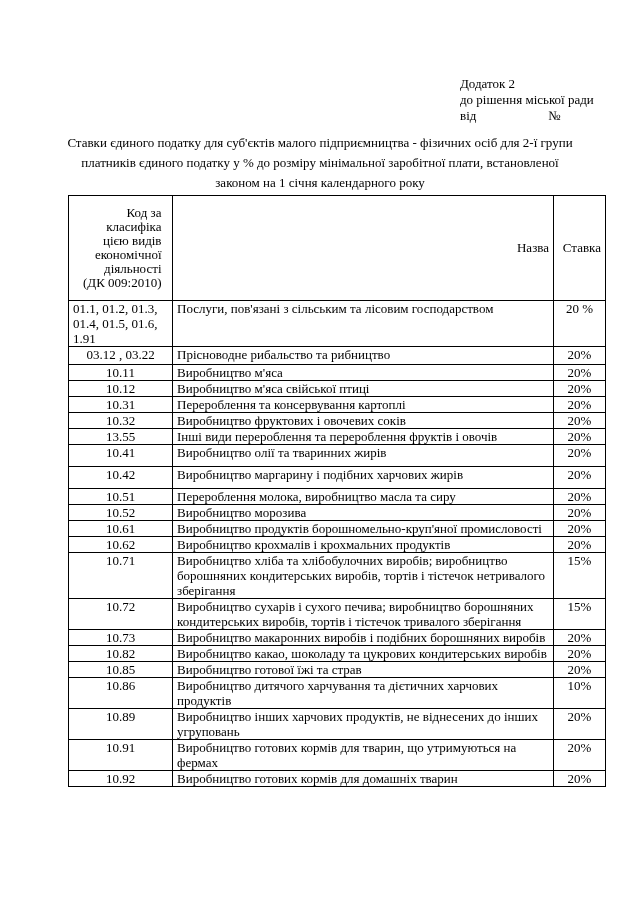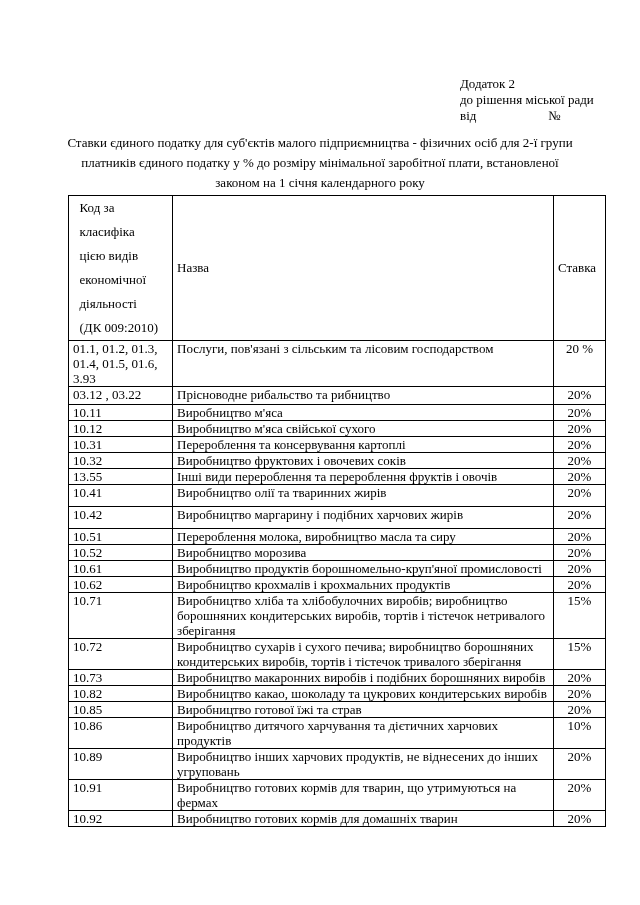--- a/index.html
+++ b/index.html
@@ -45,30 +45,30 @@
   .tax-table th, .tax-table td {
     border: 1px solid #000000;
     font-size: 13px;
     font-weight: normal;
     line-height: 15px;
     padding: 0 4px;
     vertical-align: top;
     overflow: hidden;
   }
   .tax-table thead th {
-    text-align: left;
+    text-align: right;
     vertical-align: middle;
     height: 105px;
-    line-height: 24px;
+    line-height: 14px;
   }
   .tax-table thead th .code-header-inner {
     width: 82px;
     margin: 0 auto;
   }
-  .tax-table td.cell-code { }
+  .tax-table td.cell-code { text-align: center; }
   .tax-table td.cell-code.left { text-align: left; }
   .tax-table td.cell-rate { text-align: center; }
   
   .tax-table tbody tr:nth-child(2) td { padding-bottom: 2px; }
   .tax-table tbody tr:nth-child(8) td,
   .tax-table tbody tr:nth-child(9) td { padding-bottom: 6px; }
 </style>
 </head>
 <body>
 
@@ -92,37 +92,37 @@
     <tr>
       <th>
         <div class="code-header-inner">Код за класифіка цією видів економічної діяльності (ДК 009:2010)</div>
       </th>
       <th>Назва</th>
       <th>Ставка</th>
     </tr>
   </thead>
   <tbody>
       <tr>
-        <td class="cell-code left">01.1, 01.2, 01.3, 01.4, 01.5, 01.6, 3.93</td>
+        <td class="cell-code left">01.1, 01.2, 01.3, 01.4, 01.5, 01.6, 1.91</td>
         <td class="cell-name">Послуги, пов'язані з сільським та лісовим господарством</td>
         <td class="cell-rate">20 %</td>
       </tr>
       <tr>
         <td class="cell-code">03.12 , 03.22</td>
         <td class="cell-name">Прісноводне рибальство та рибництво</td>
         <td class="cell-rate">20%</td>
       </tr>
       <tr>
         <td class="cell-code">10.11</td>
         <td class="cell-name">Виробництво м'яса</td>
         <td class="cell-rate">20%</td>
       </tr>
       <tr>
         <td class="cell-code">10.12</td>
-        <td class="cell-name">Виробництво м'яса свійської сухого</td>
+        <td class="cell-name">Виробництво м'яса свійської птиці</td>
         <td class="cell-rate">20%</td>
       </tr>
       <tr>
         <td class="cell-code">10.31</td>
         <td class="cell-name">Перероблення та консервування картоплі</td>
         <td class="cell-rate">20%</td>
       </tr>
       <tr>
         <td class="cell-code">10.32</td>
         <td class="cell-name">Виробництво фруктових і овочевих соків</td>

